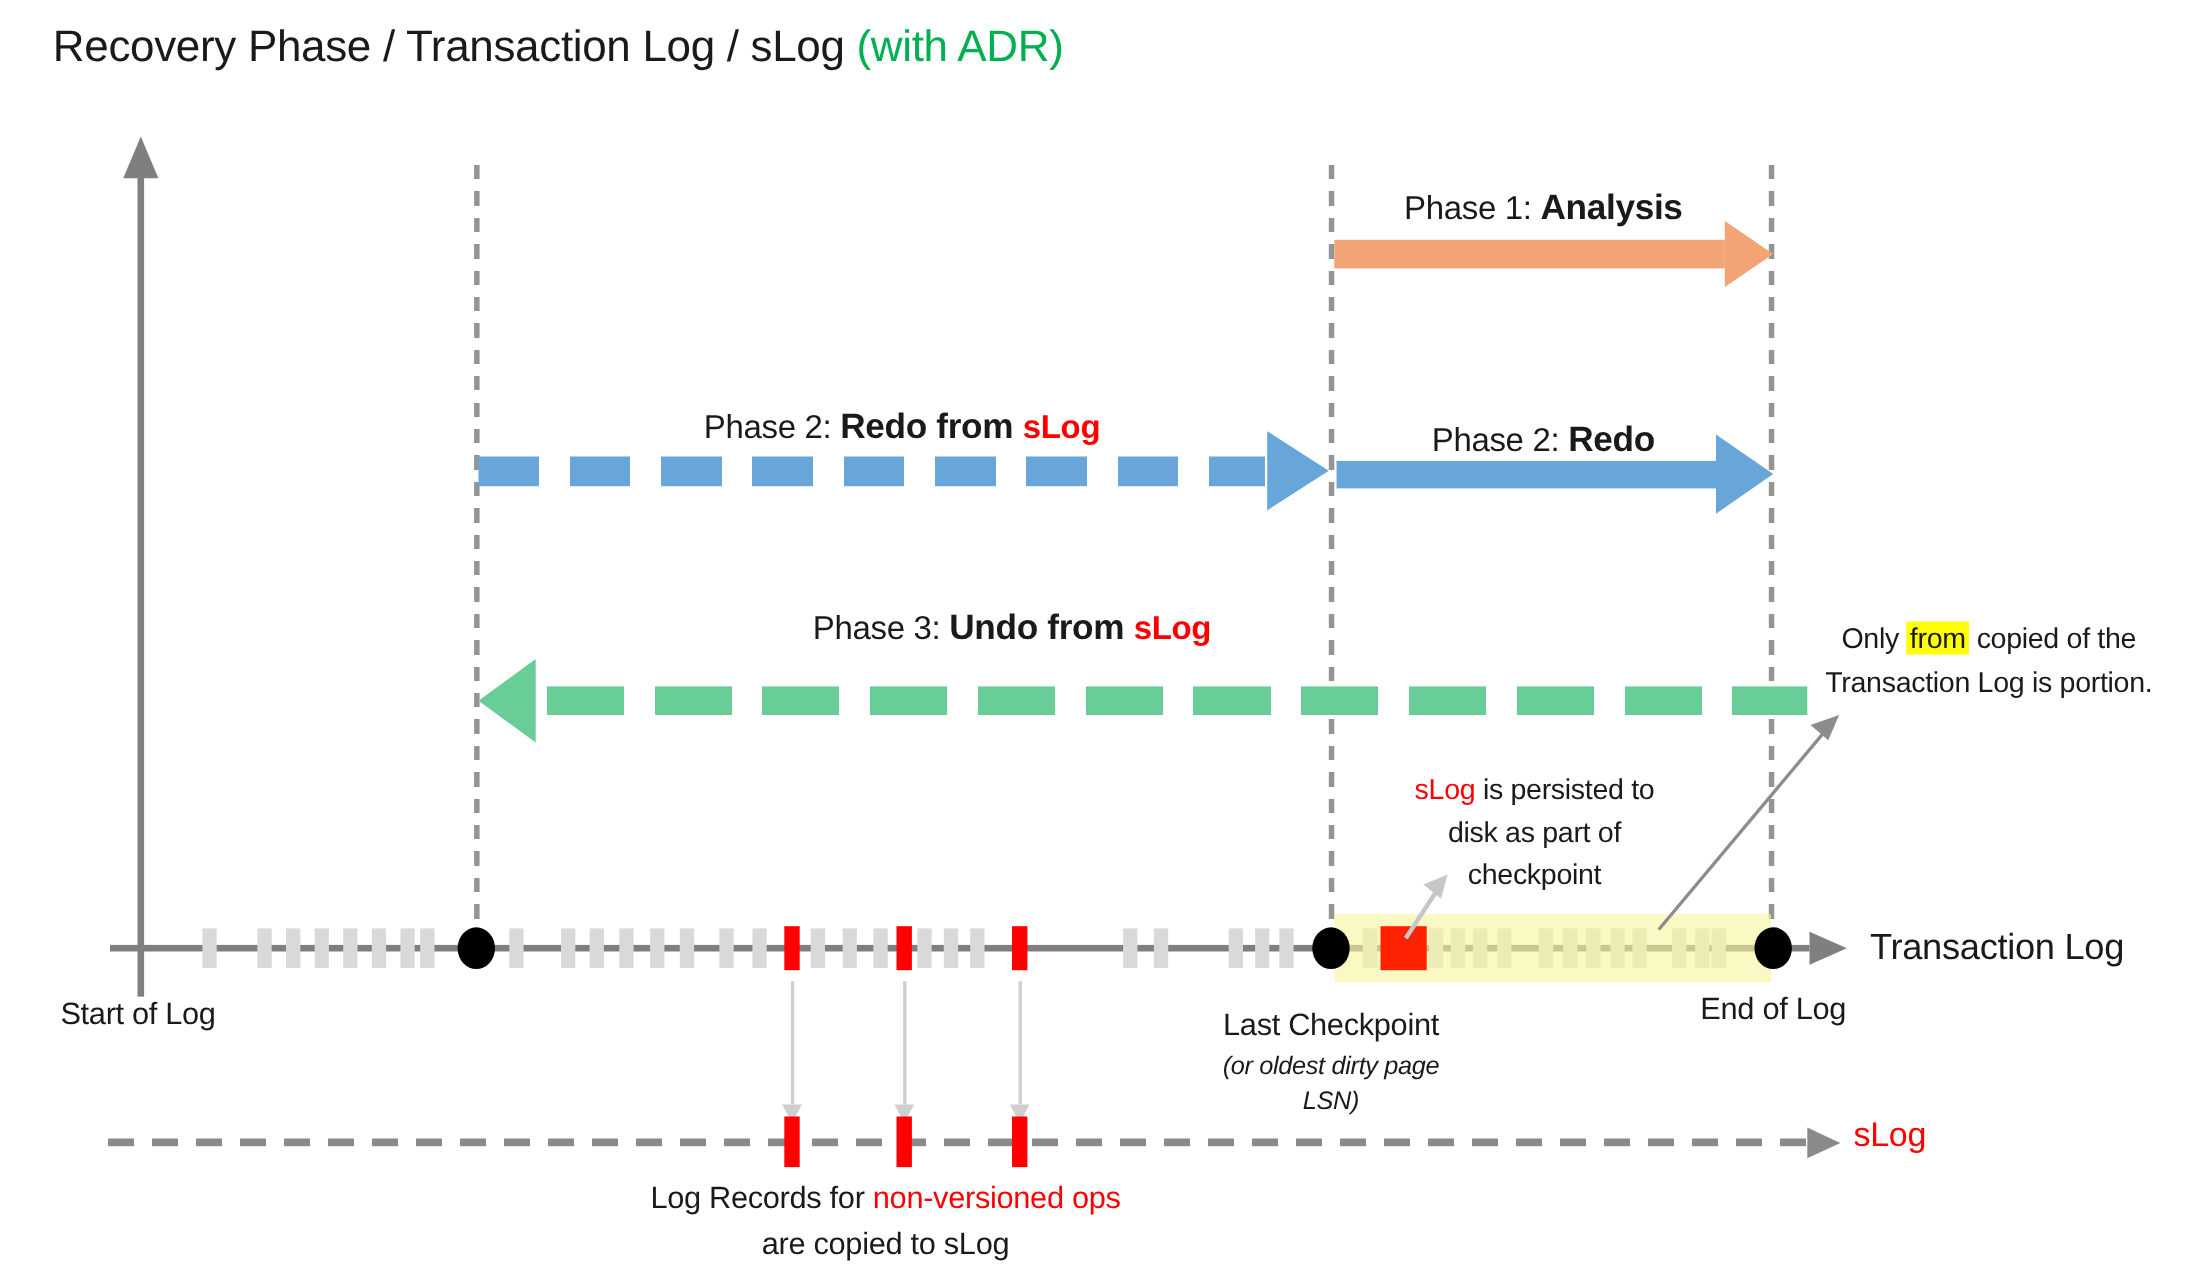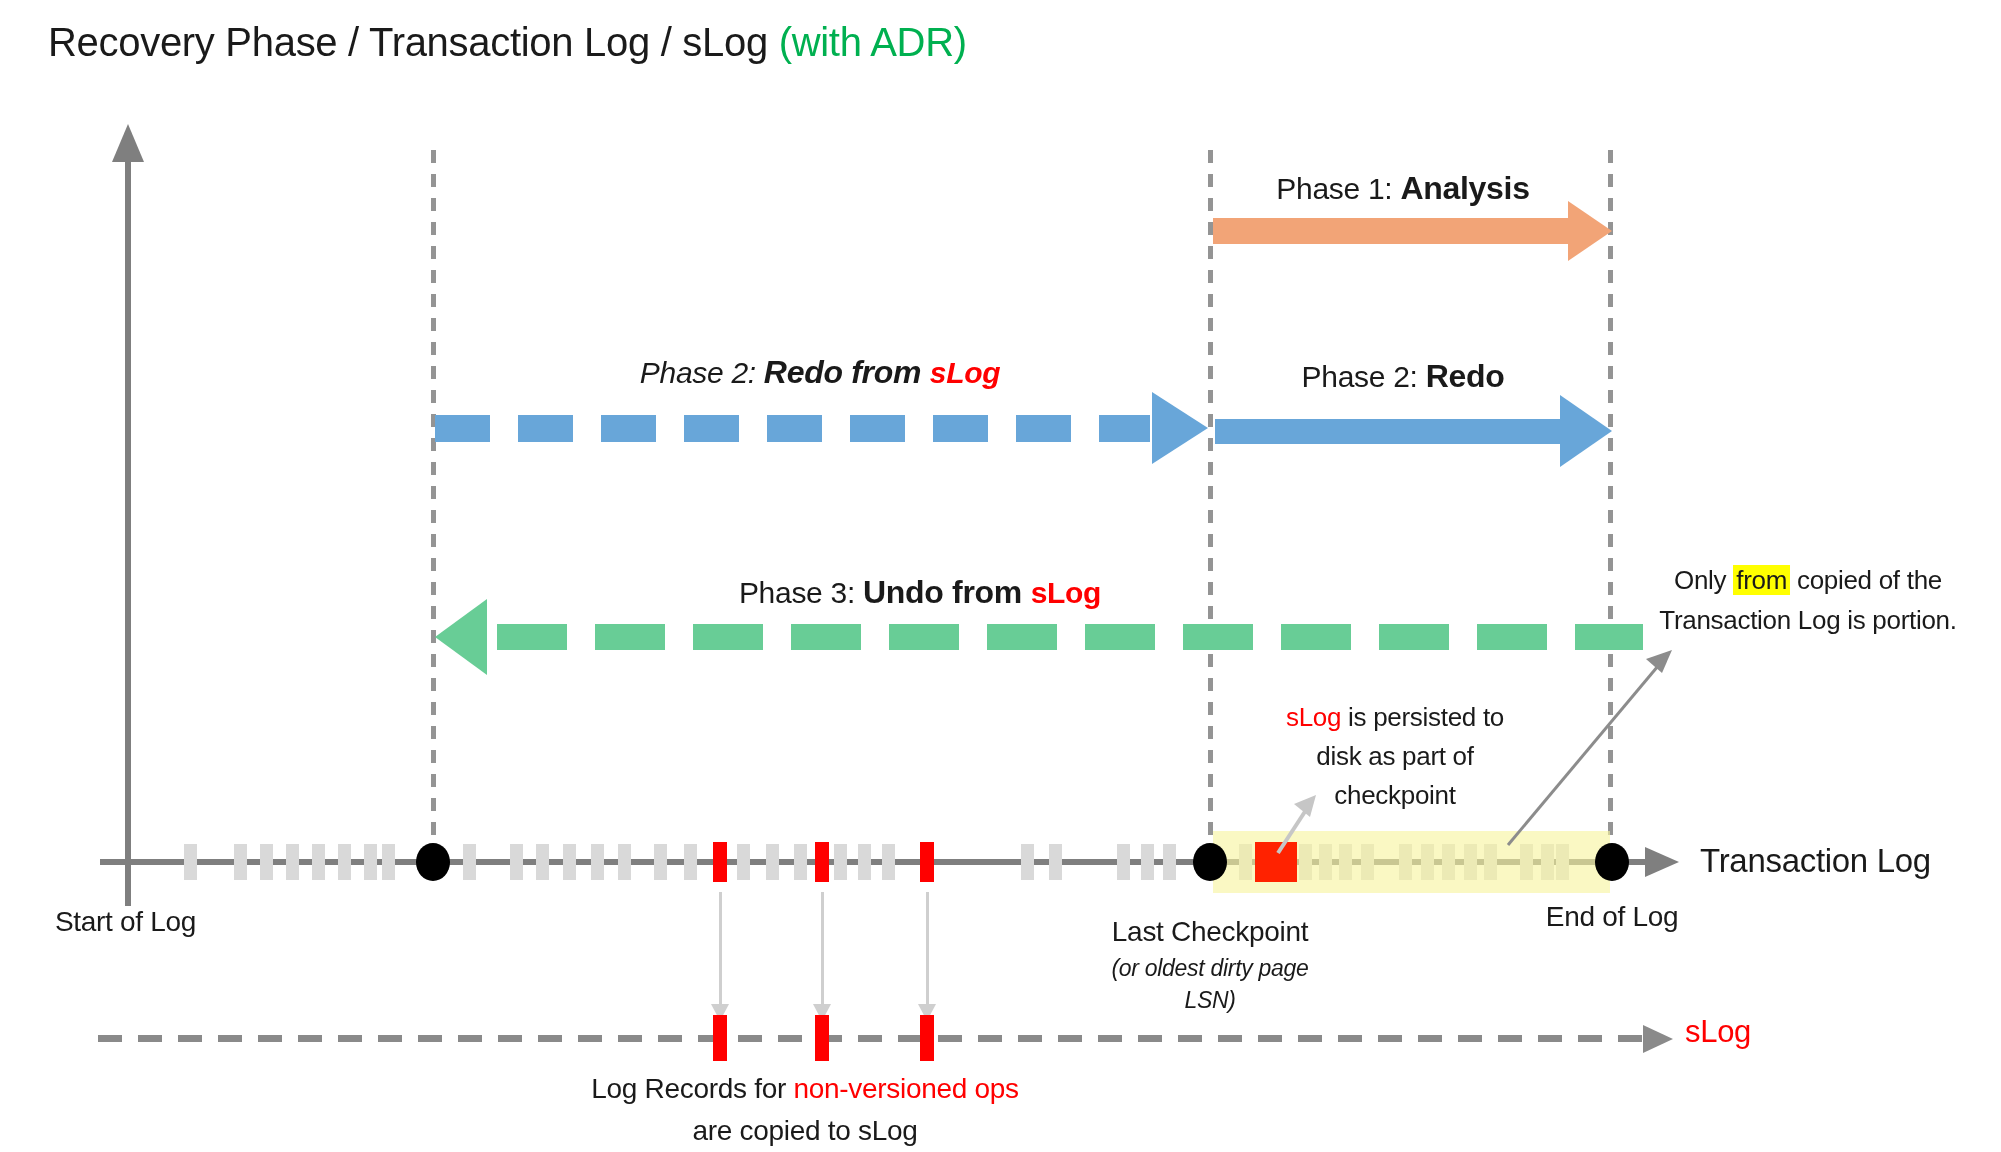--- a/index.html
+++ b/index.html
@@ -27,23 +27,23 @@
   .guide{width:5px; top:150px; z-index:0;
     background:repeating-linear-gradient(to bottom, var(--guide_gray) 0 13px, transparent 13px 24px);}
   .guide.g1{left:431px; height:712px;}
   .guide.g2{left:1208px; height:707px;}
   .guide.g3{left:1608px; height:707px;}
   
   .phase-label{font-size:30px; white-space:nowrap; text-align:center; z-index:6;}
   .phase-label b{font-size:32px;}
   .phase-label .red{color:var(--red); font-weight:bold;}
   .p1-label{left:1213px; top:170px; width:380px;}
-  .p2s-label{left:520px; top:354px; width:600px;font-style:italic;}
-  .p2-label{left:1213px; top:358px; width:380px;}
-  .p3-label{left:620px; top:574px; width:600px;}
+  .p2s-label{left:520px; top:369px; width:600px;}
+  .p2-label{left:1213px; top:381px; width:380px;}
+  .p3-label{left:620px; top:552px; width:600px;}
   
   .p1-body{left:1213px; top:218px; width:355px; height:26px; background:var(--orange); z-index:2;}
   .p1-head{left:1568px; top:201px; width:0;height:0; border-top:30px solid transparent; border-bottom:30px solid transparent; border-left:44px solid var(--orange); z-index:2;}
   
   .p2s-body{left:435px; top:415px; width:715px; height:27px; z-index:2;
     background:repeating-linear-gradient(to right, var(--blue) 0 55px, transparent 55px 83px);}
   .p2s-head{left:1152px; top:392px; width:0;height:0; border-top:36px solid transparent; border-bottom:36px solid transparent; border-left:56px solid var(--blue); z-index:2;}
   
   .p2-body{left:1215px; top:419px; width:345px; height:25px; background:var(--blue); z-index:2;}
   .p2-head{left:1560px; top:395px; width:0;height:0; border-top:36px solid transparent; border-bottom:36px solid transparent; border-left:52px solid var(--blue); z-index:2;}

